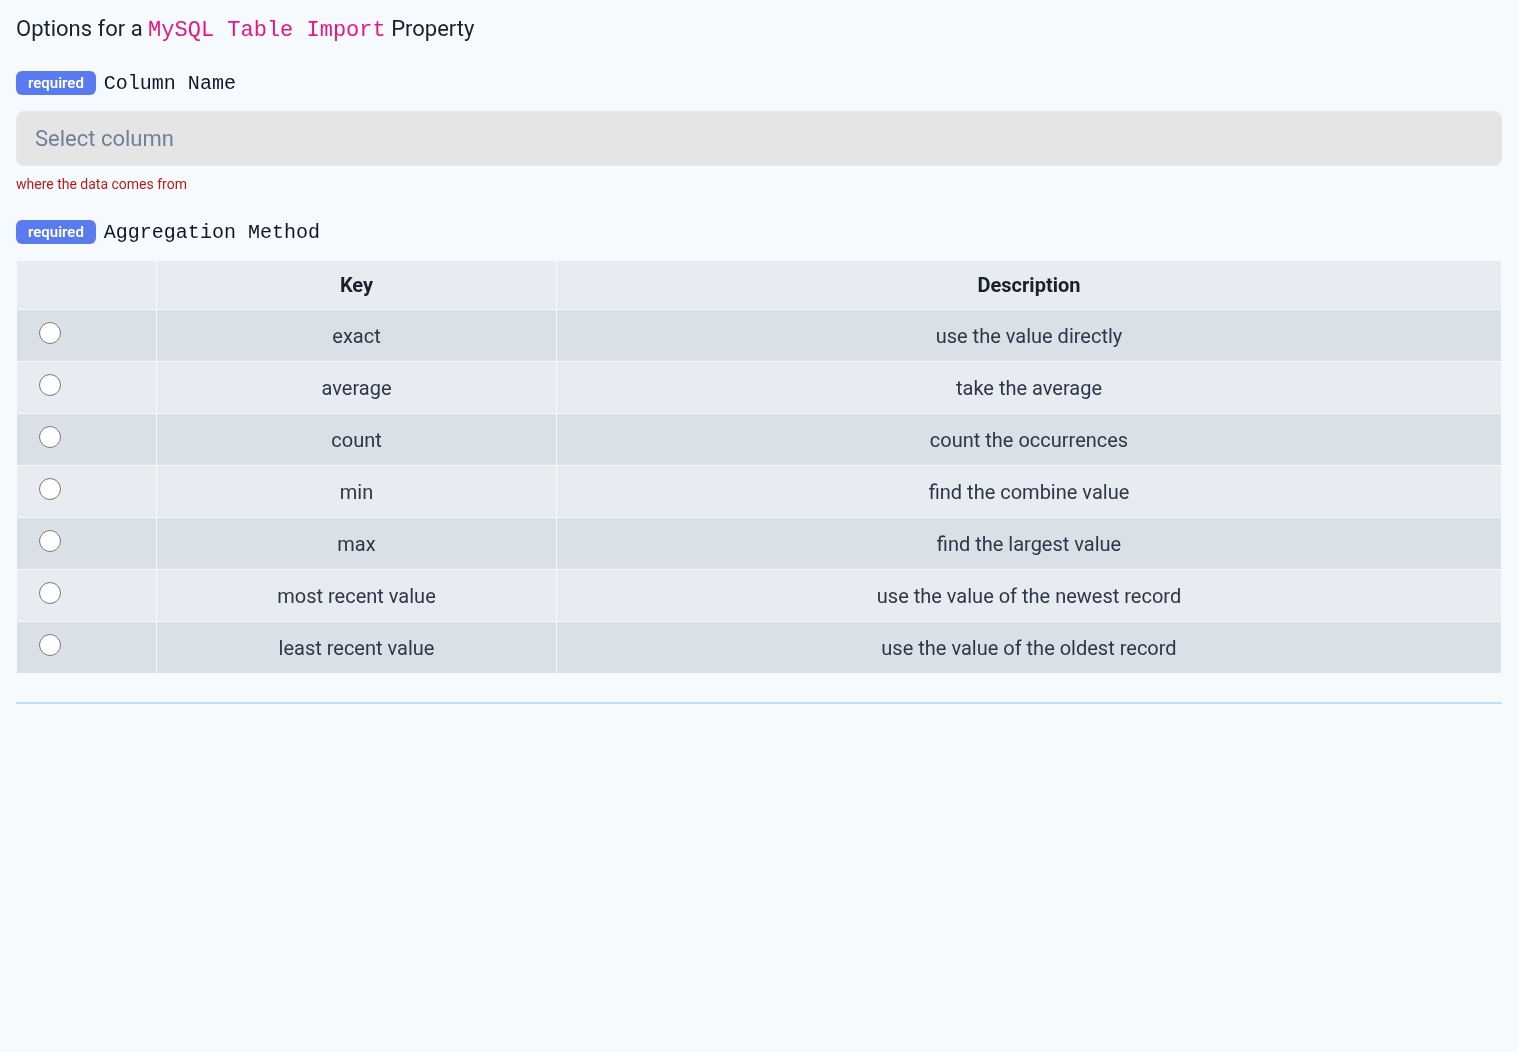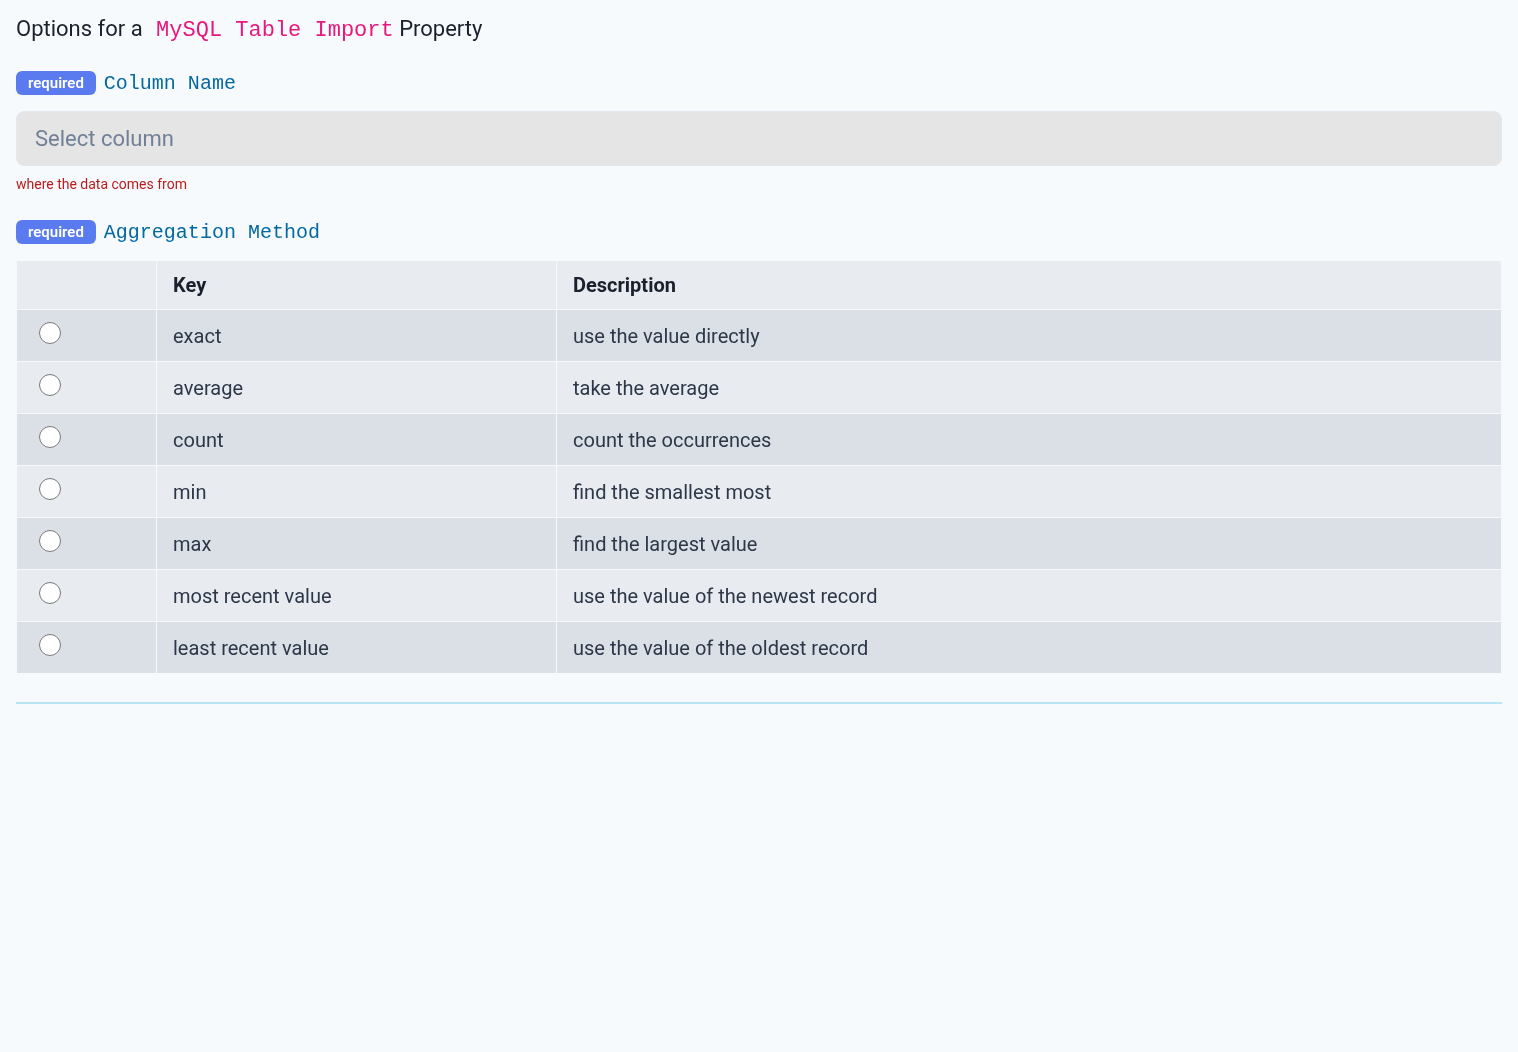--- a/index.html
+++ b/index.html
@@ -14,42 +14,41 @@
       color: #1a202c;
     }
     .title {
       font-size: 22px;
       font-weight: 400;
       margin-bottom: 28px;
     }
     .title .code {
       font-family: "SFMono-Regular", Consolas, "Liberation Mono", Menlo, monospace;
       color: #e6177e;
-      margin-left: 8px;
     }
     .field-section {
       margin-bottom: 28px;
     }
     .field-label-row {
       display: flex;
       align-items: center;
       gap: 8px;
       margin-bottom: 16px;
     }
     .required-badge {
       background-color: #5a7bf0;
       color: white;
       font-size: 15px;
       font-weight: 600;
       padding: 3px 12px;
       border-radius: 6px;
     }
     .field-name {
       font-family: "SFMono-Regular", Consolas, "Liberation Mono", Menlo, monospace;
-      color: #0369a1;
+      color: #0f172a;
       font-size: 20px;
     }
     .select-input {
       width: 100%;
       padding: 14px 18px;
       font-size: 22px;
       color: #718096;
       background-color: #e5e5e5;
       border: 1px solid #e2e8f0;
       border-radius: 8px;
@@ -60,21 +59,21 @@
       font-size: 14px;
       color: #b91c1c;
       margin-bottom: 12px;
     }
     table {
       width: 100%;
       border-collapse: collapse;
       margin-top: 4px;
     }
     th, td {
-      text-align: left;
+      text-align: center;
       padding: 12px 16px;
       border: 1px solid #f7fafc;
     }
     th {
       background-color: #e8ecf0;
       font-weight: 700;
       font-size: 20px;
       color: #1a202c;
     }
     td {
@@ -148,21 +147,21 @@
           <td>take the average</td>
         </tr>
         <tr>
           <td class="radio-cell"><input type="radio" name="agg" style=""></td>
           <td class="key-cell">count</td>
           <td>count the occurrences</td>
         </tr>
         <tr>
           <td class="radio-cell"><input type="radio" name="agg" style=""></td>
           <td class="key-cell">min</td>
-          <td>find the smallest most</td>
+          <td>find the combine value</td>
         </tr>
         <tr>
           <td class="radio-cell"><input type="radio" name="agg" style=""></td>
           <td class="key-cell">max</td>
           <td>find the largest value</td>
         </tr>
         <tr>
           <td class="radio-cell"><input type="radio" name="agg" style=""></td>
           <td class="key-cell">most recent value</td>
           <td>use the value of the newest record</td>

